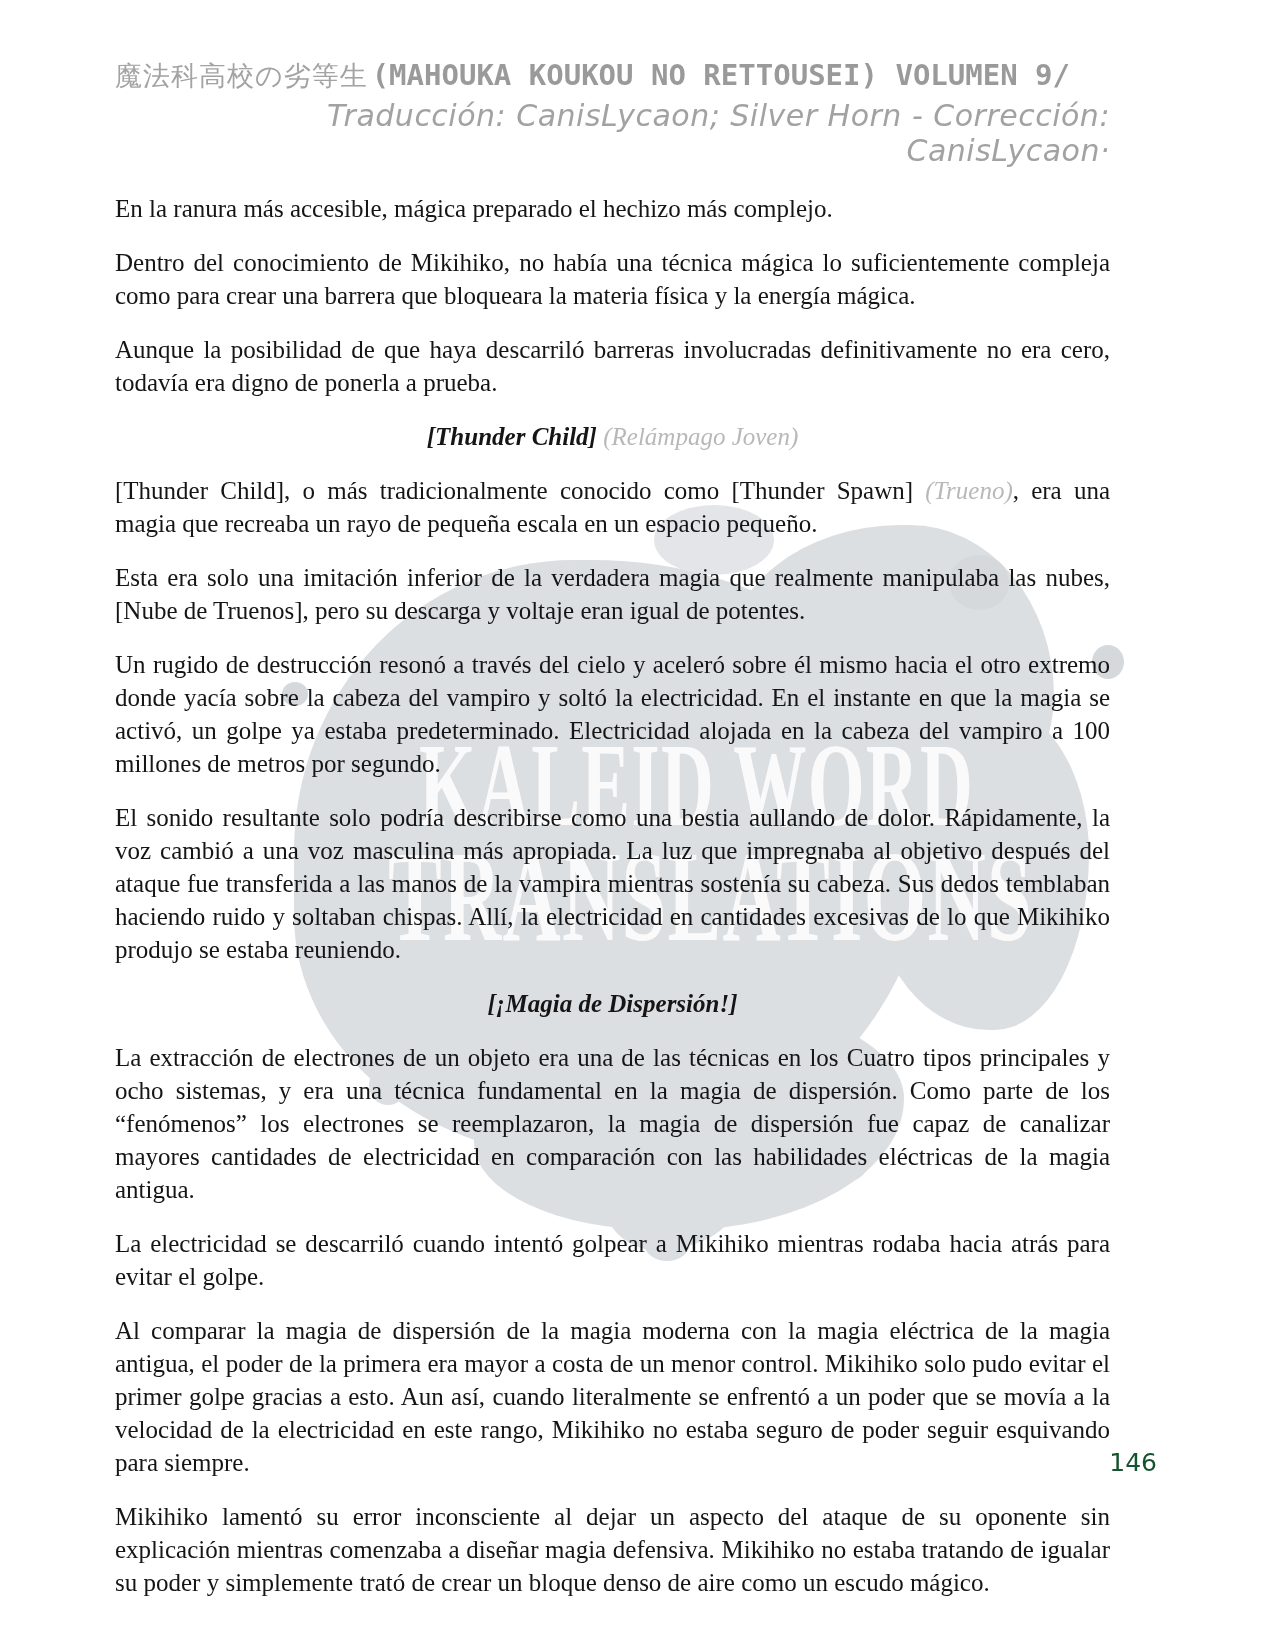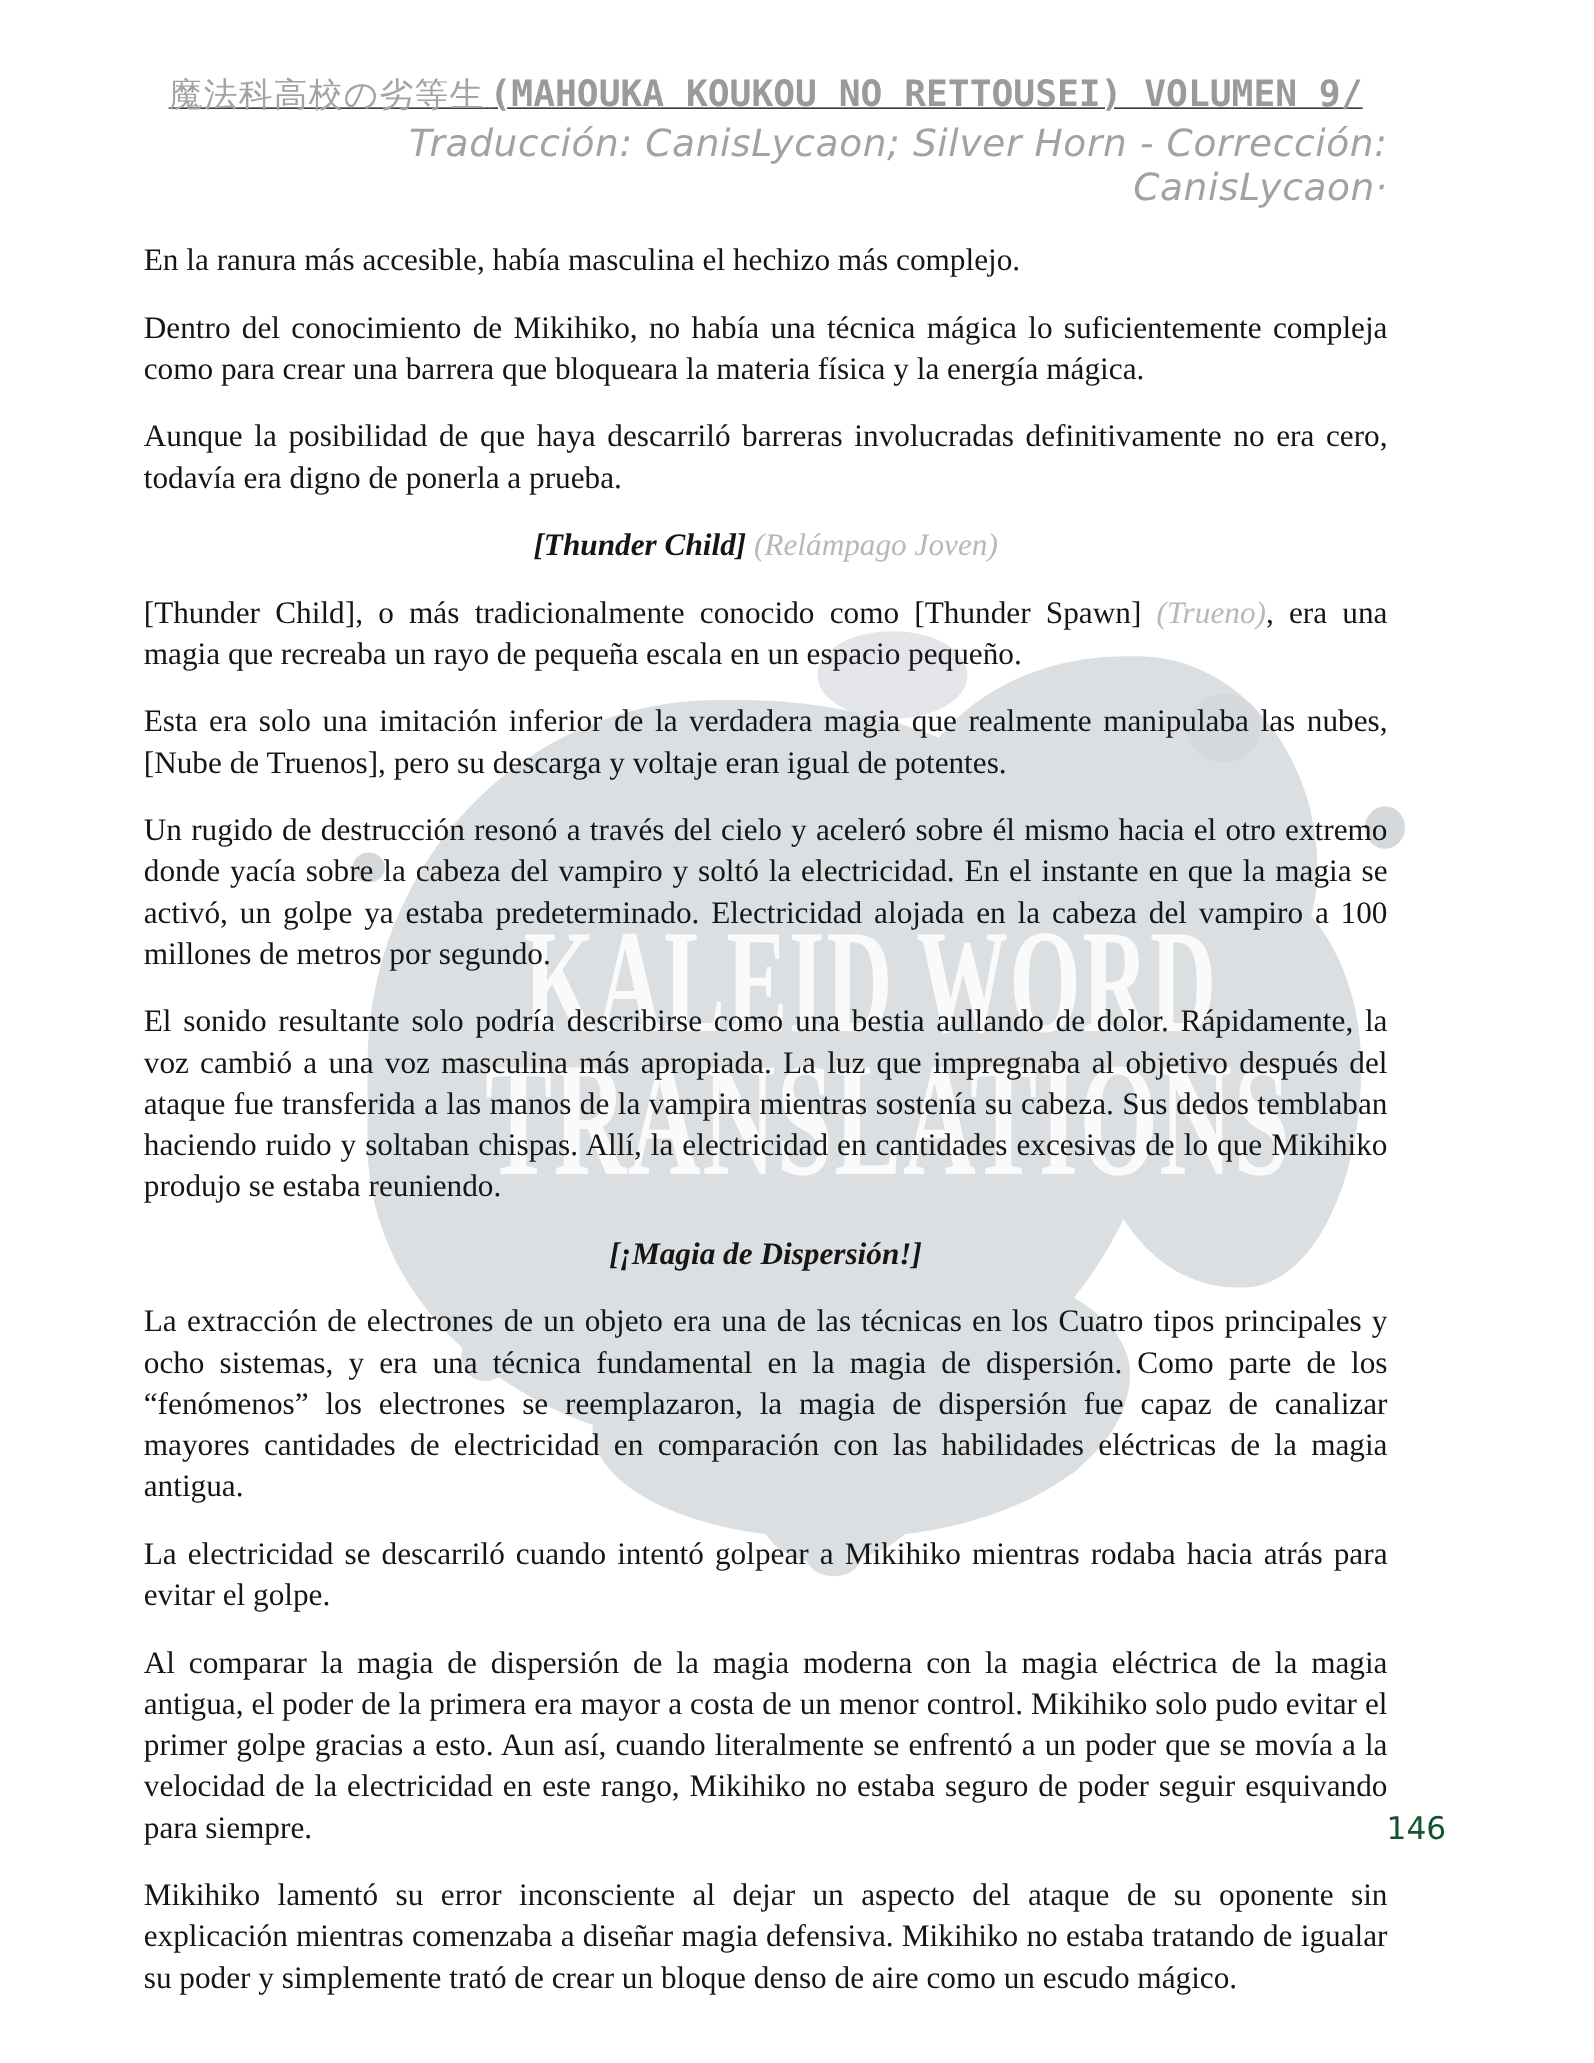--- a/index.html
+++ b/index.html
@@ -37,21 +37,21 @@
     font-weight:bold;
   }
   .wm-line { transform:scaleX(0.62); transform-origin:50% 50%; white-space:nowrap; letter-spacing:2px; }
   .wm-line1 { font-size:118px; line-height:96px; }
   .wm-line2 { font-size:130px; line-height:124px; }
 
   
   .content { position:absolute; left:115px; top:58px; width:995px; z-index:1; }
 
   .header { margin-bottom:24px; }
-  .h1 { text-align:center; white-space:nowrap;text-decoration:underline; }
+  .h1 { text-align:left; white-space:nowrap; }
   .jp {
     font-family:"DejaVu Serif", serif;
     font-size:27px; color:#a3a3a3; letter-spacing:1px;
   }
   .latin {
     font-family:"DejaVu Sans Mono", monospace;
     font-weight:bold; font-size:29px; color:#9a9a9a; letter-spacing:0px;
   }
   .h2 {
     margin-top:4px; text-align:right;
@@ -103,21 +103,21 @@
   <div class="content">
 
     <div class="header">
       <div class="h1">
         <span class="jp">魔法科高校の劣等生</span>
         <span class="latin">(MAHOUKA KOUKOU NO RETTOUSEI) VOLUMEN 9/</span>
       </div>
       <div class="h2">Traducción: CanisLycaon; Silver Horn - Corrección: CanisLycaon·</div>
     </div>
 
-    <p class="para"><span>En la ranura más accesible, había masculina el hechizo más complejo.</span></p>
+    <p class="para"><span>En la ranura más accesible, mágica preparado el hechizo más complejo.</span></p>
 
     <p class="para"><span>Dentro del conocimiento de Mikihiko, no había una técnica mágica lo suficientemente compleja como para crear una barrera que bloqueara la materia física y la energía mágica.</span></p>
 
     <p class="para"><span>Aunque la posibilidad de que haya descarriló barreras involucradas definitivamente no era cero, todavía era digno de ponerla a prueba.</span></p>
 
     <p class="para heading"><span class="spell">[Thunder Child]</span> <span class="gloss">(Relámpago Joven)</span></p>
 
     <p class="para"><span>[Thunder Child], o más tradicionalmente conocido como [Thunder Spawn] </span><span class="gloss">(Trueno)</span><span>, era una magia que recreaba un rayo de pequeña escala en un espacio pequeño.</span></p>
 
     <p class="para"><span>Esta era solo una imitación inferior de la verdadera magia que realmente manipulaba las nubes, [Nube de Truenos], pero su descarga y voltaje eran igual de potentes.</span></p>

